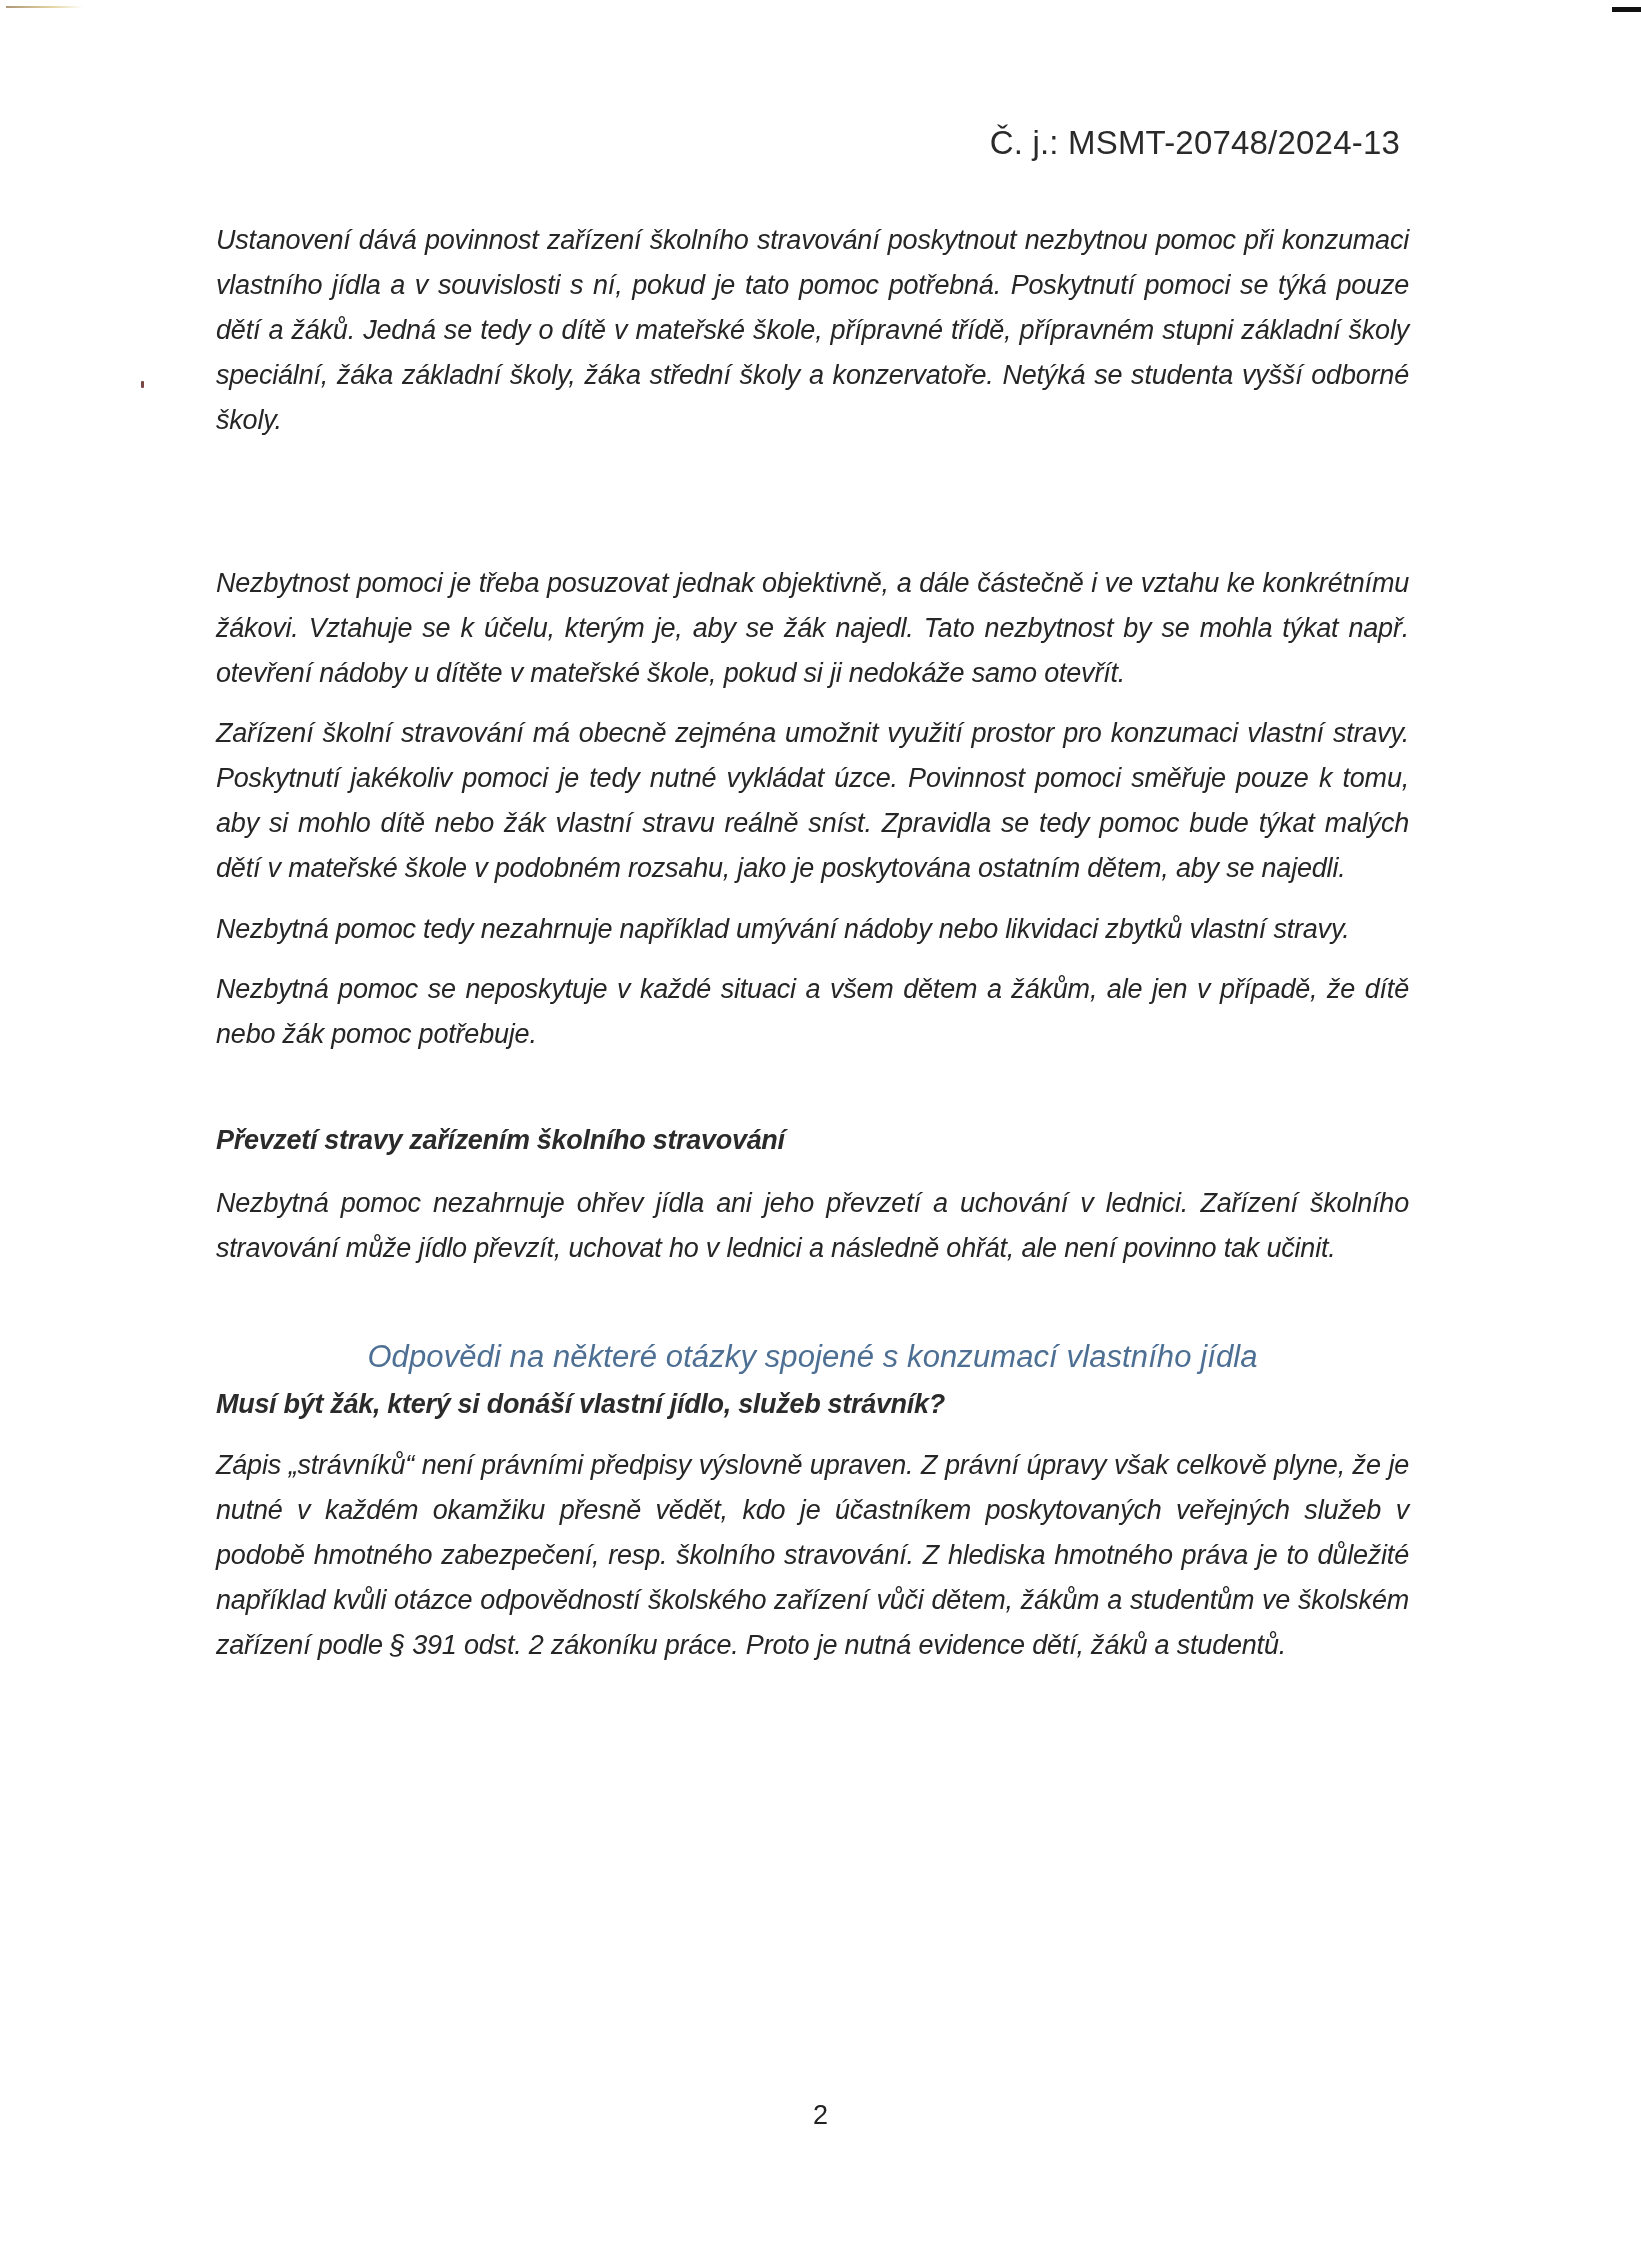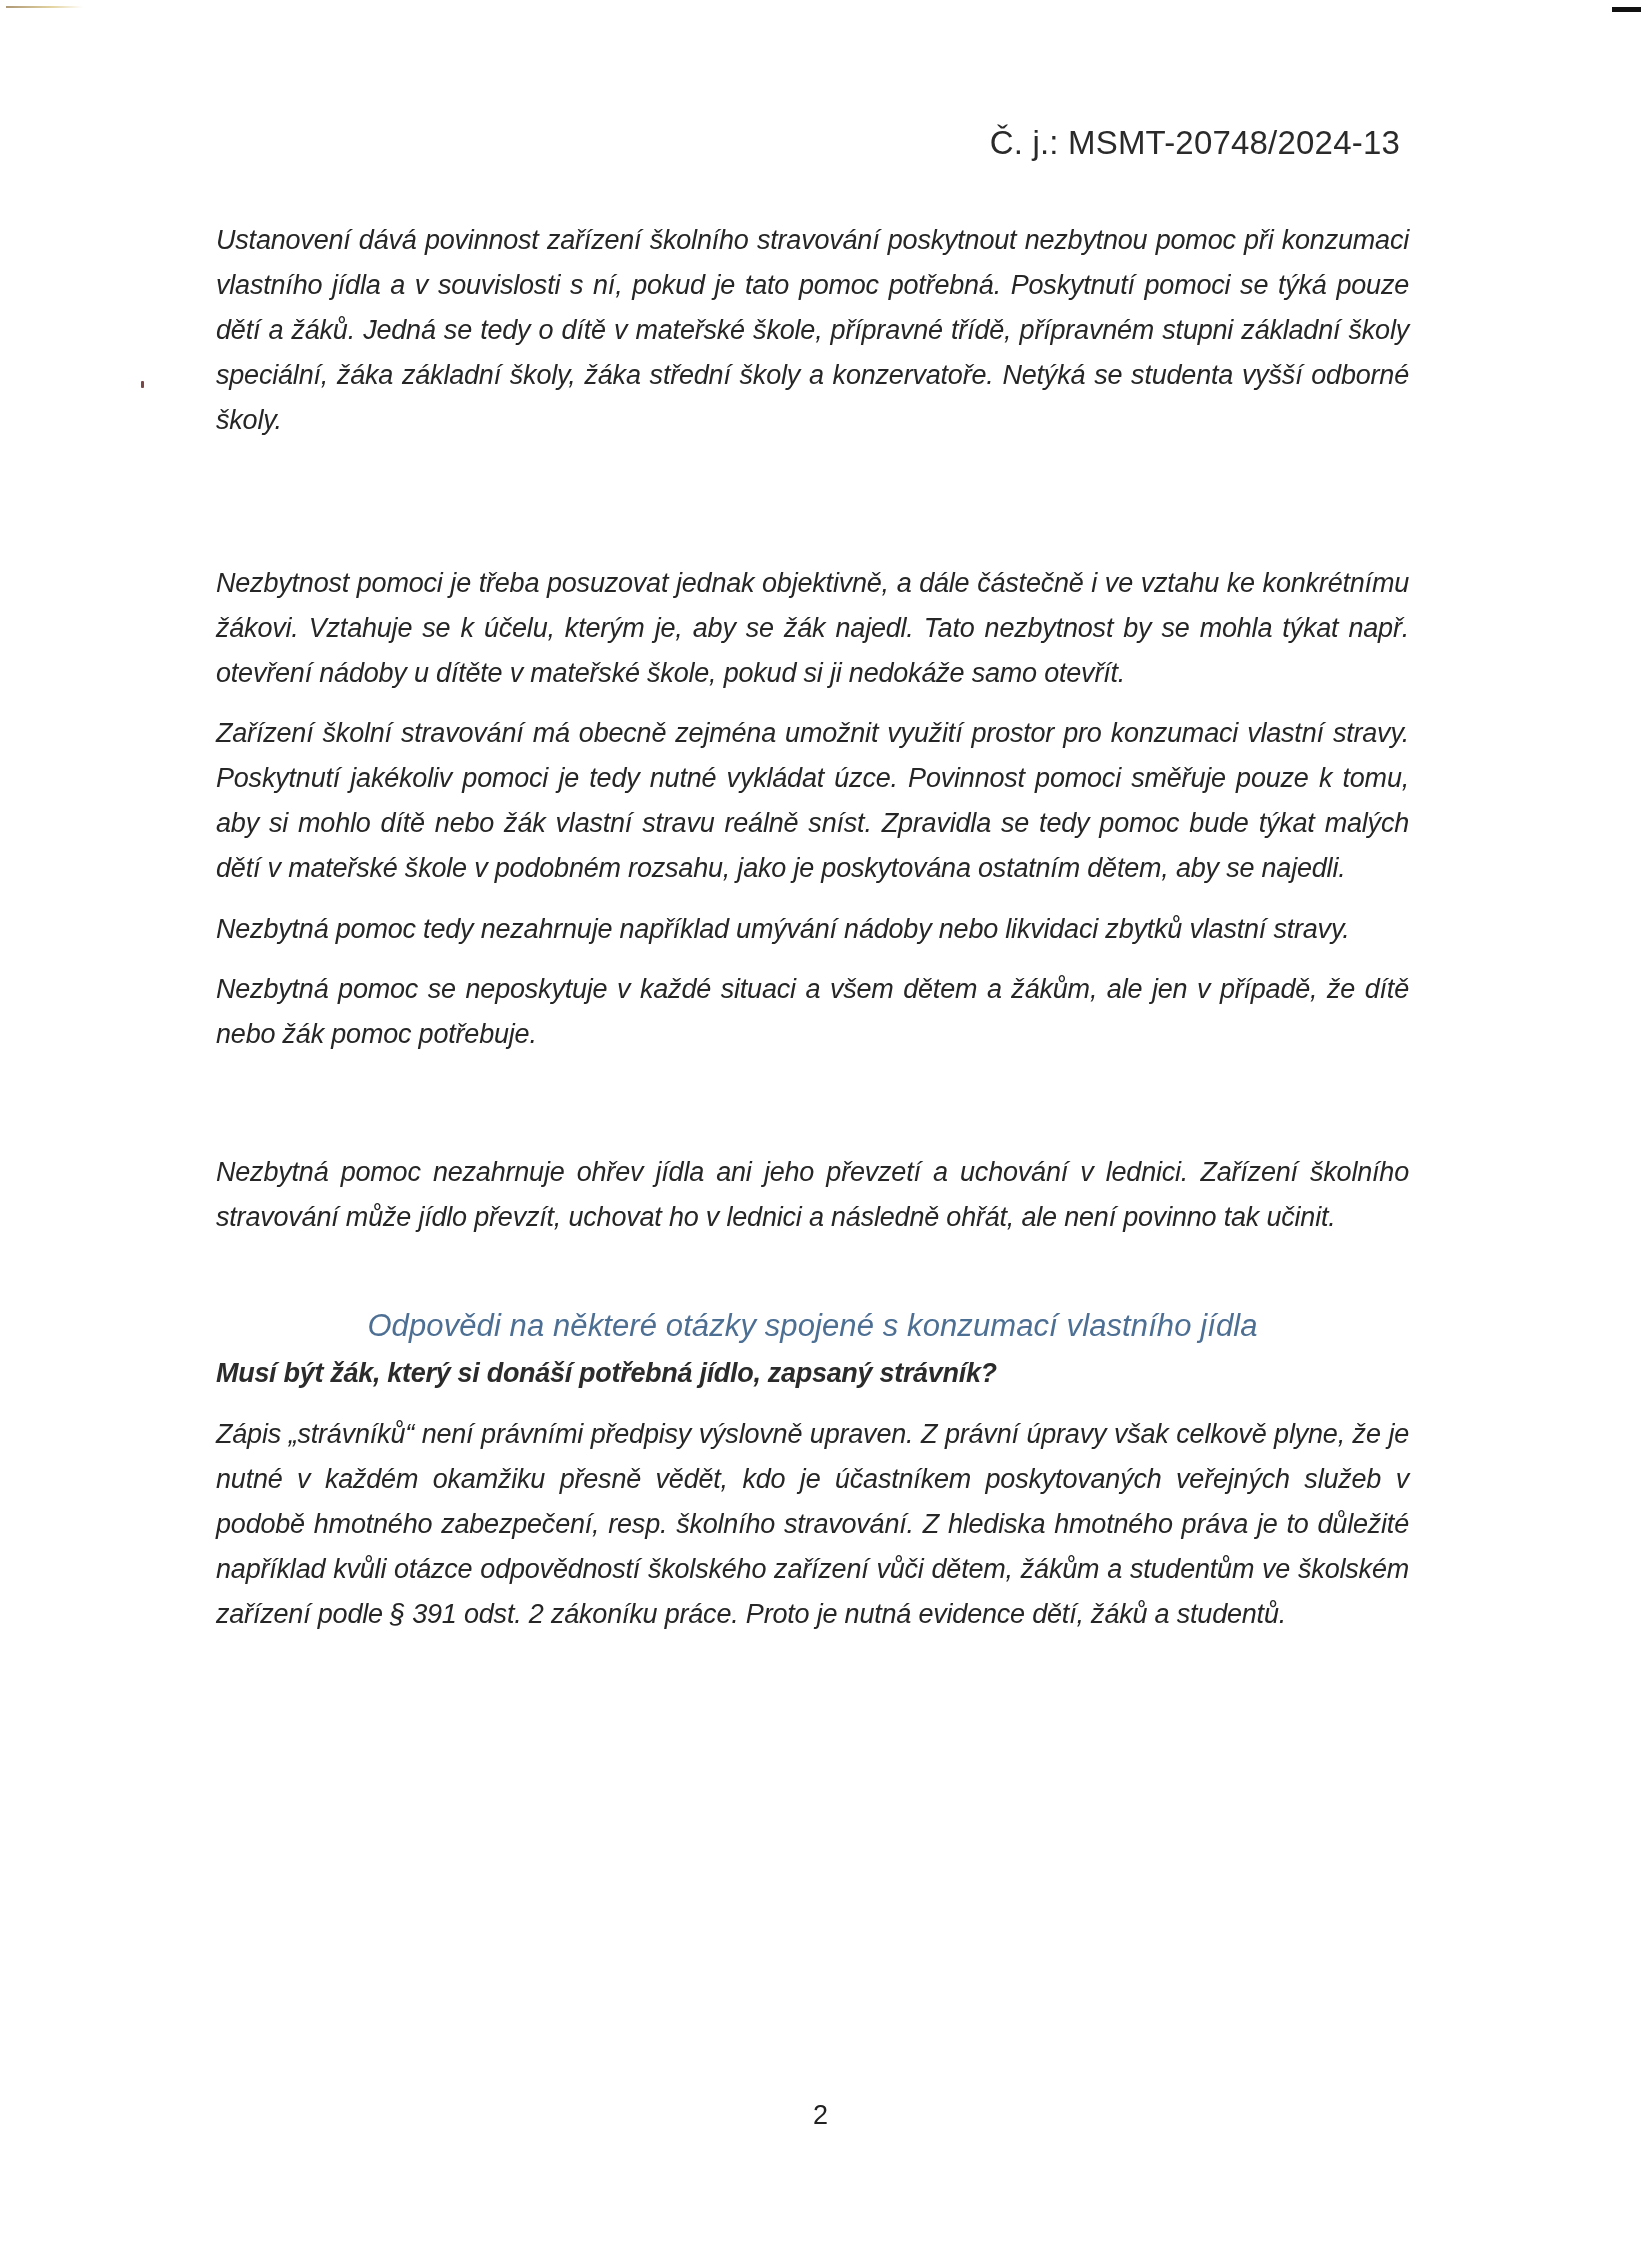--- a/index.html
+++ b/index.html
@@ -111,26 +111,27 @@
   <p class="body">Nezbytnost pomoci je třeba posuzovat jednak objektivně, a dále částečně i ve vztahu ke konkrétnímu žákovi. Vztahuje se k účelu, kterým je, aby se žák najedl. Tato nezbytnost by se mohla týkat např. otevření nádoby u dítěte v mateřské škole, pokud si ji nedokáže samo otevřít.</p>
   <div class="gap-small" style="height:15.4px"></div>
   <p class="body">Zařízení školní stravování má obecně zejména umožnit využití prostor pro konzumaci vlastní stravy. Poskytnutí jakékoliv pomoci je tedy nutné vykládat úzce. Povinnost pomoci směřuje pouze k tomu, aby si mohlo dítě nebo žák vlastní stravu reálně sníst. Zpravidla se tedy pomoc bude týkat malých dětí v mateřské škole v podobném rozsahu, jako je poskytována ostatním dětem, aby se najedli.</p>
   <div class="gap-small" style="height:15.4px"></div>
   <p class="body">Nezbytná pomoc tedy nezahrnuje například umývání nádoby nebo likvidaci zbytků vlastní stravy.</p>
   <div class="gap-small" style="height:15.4px"></div>
   <p class="body">Nezbytná pomoc se neposkytuje v každé situaci a všem dětem a žákům, ale jen v případě, že dítě nebo žák pomoc potřebuje.</p>
 
   <div class="gap-large" style="height:68px"></div>
 
+  <h3 class="sub">Převzetí stravy zařízením školního stravování</h3>
   <div class="gap-small" style="height:25px"></div>
   <p class="body">Nezbytná pomoc nezahrnuje ohřev jídla ani jeho převzetí a uchování v lednici. Zařízení školního stravování může jídlo převzít, uchovat ho v lednici a následně ohřát, ale není povinno tak učinit.</p>
 
   <div class="gap-large" style="height:68px"></div>
 
   <h2 class="section">Odpovědi na některé otázky spojené s konzumací vlastního jídla</h2>
   <div class="gap-small" style="height:13.5px"></div>
-  <h3 class="sub">Musí být žák, který si donáší potřebná jídlo, zapsaný strávník?</h3>
+  <h3 class="sub">Musí být žák, který si donáší vlastní jídlo, služeb strávník?</h3>
   <div class="gap-small" style="height:23px"></div>
   <p class="body">Zápis „strávníků“ není právními předpisy výslovně upraven. Z právní úpravy však celkově plyne, že je nutné v každém okamžiku přesně vědět, kdo je účastníkem poskytovaných veřejných služeb v podobě hmotného zabezpečení, resp. školního stravování. Z hlediska hmotného práva je to důležité například kvůli otázce odpovědností školského zařízení vůči dětem, žákům a studentům ve školském zařízení podle § 391 odst. 2 zákoníku práce. Proto je nutná evidence dětí, žáků a studentů.</p>
 </div>
 
 <div class="page-number">2</div>
 
 
 </body></html>

